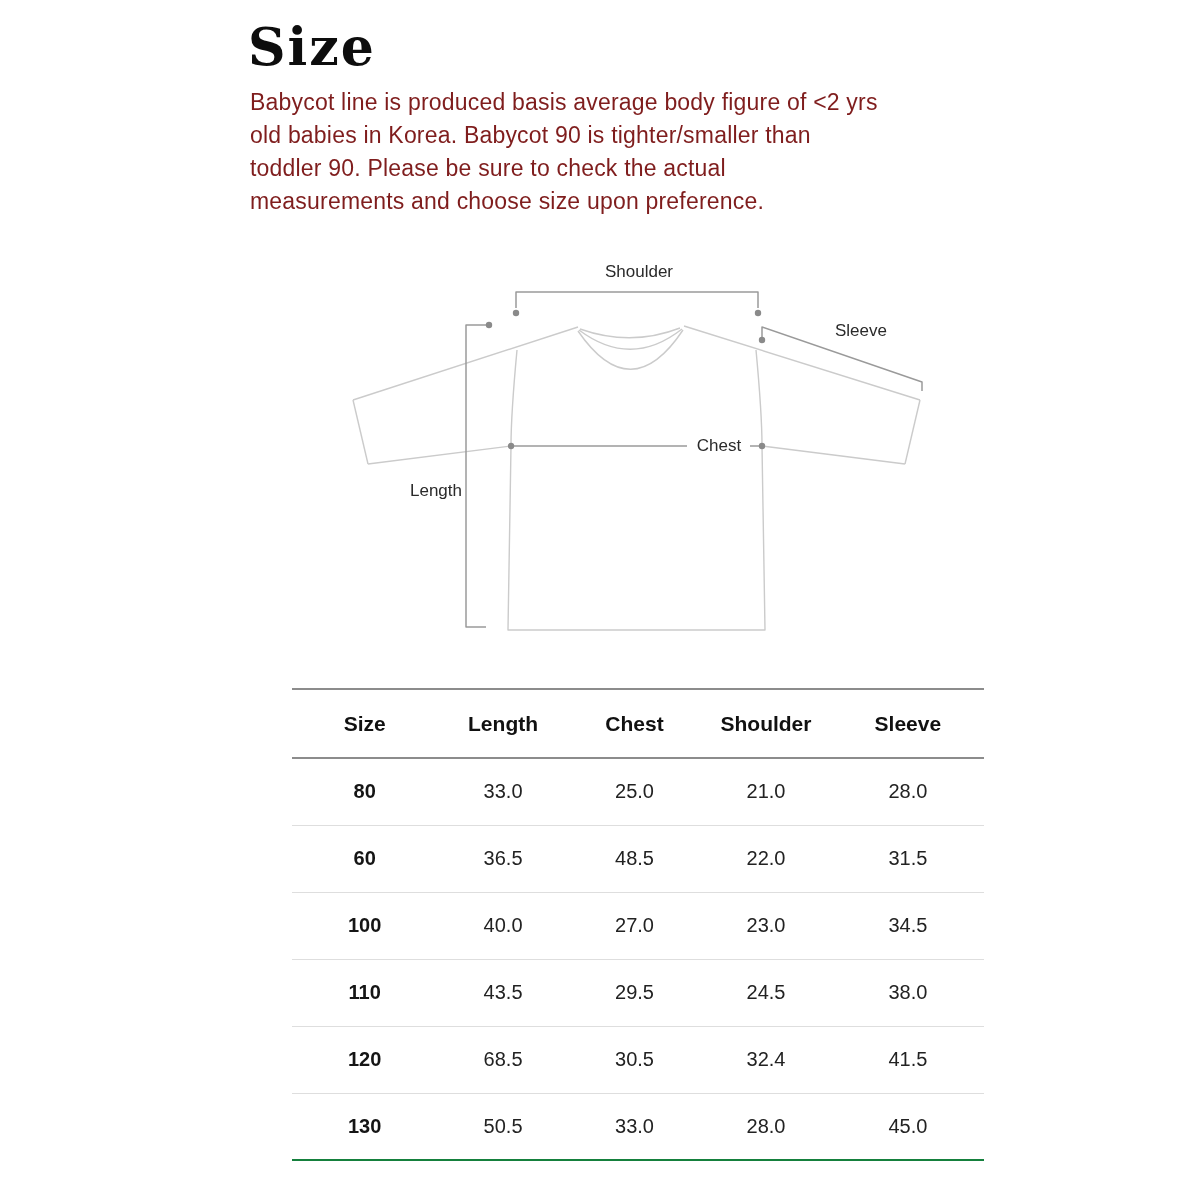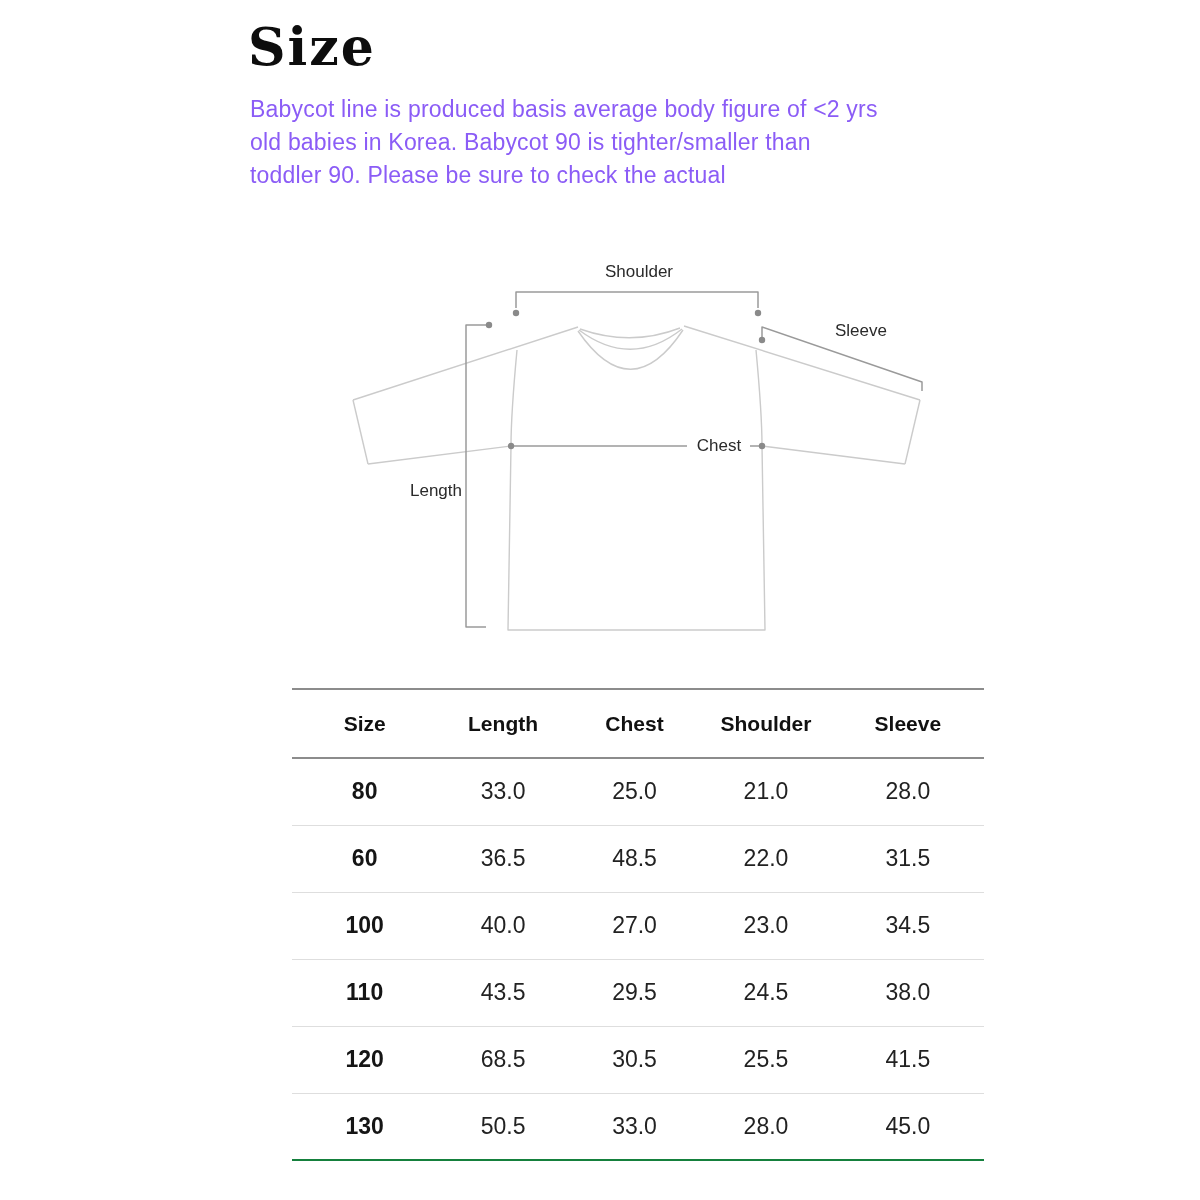--- a/index.html
+++ b/index.html
@@ -12,23 +12,23 @@
     color:#1b1b1b;
     overflow:hidden;
   }
   .page-title {
     position:absolute; left:248px; top:16px;
     font-family:"DejaVu Serif", serif;
     font-weight:700; font-size:52px; letter-spacing:2px;
     color:#0d0d0d;
   }
   .description {
-    position:absolute; left:250px; top:93px;
+    position:absolute; left:250px; top:86px;
     font-size:23px; line-height:33px; letter-spacing:0.2px;
-    color:#8b5cf6; white-space:nowrap;
+    color:#7f1d1d; white-space:nowrap;
   }
   
   .diagram {
     position:absolute; left:330px; top:250px;
     width:620px; height:430px;
   }
   .diagram svg { position:absolute; left:0; top:0; }
   .dlabel {
     position:absolute; transform:translate(-50%,-50%);
     font-size:17px; color:#2a2a2a; white-space:nowrap;
@@ -42,37 +42,38 @@
     border-top:2px solid #8c8c8c;
     text-align:center;
   }
   .size-table th {
     height:69px; vertical-align:middle;
     font-size:21px; font-weight:700; color:#111111;
     border-bottom:2px solid #8c8c8c;
   }
   .size-table td {
     height:67px; vertical-align:middle;
-    font-size:23px; color:#222222;
+    font-size:20px; color:#222222;
     border-bottom:1px solid #dedede;
   }
   .size-table tbody tr:last-child td { border-bottom:2px solid #15803d; }
   .size-table td.size-col { font-weight:700; color:#151515; }
 </style>
 </head>
 <body>
 
 <div class="page">
 
   <h2 class="page-title">Size</h2>
 
   <div class="description">
     <div>Babycot line is produced basis average body figure of &lt;2 yrs</div>
     <div>old babies in Korea. Babycot 90 is tighter/smaller than</div>
     <div>toddler 90. Please be sure to check the actual</div>
+    <div>measurements and choose size upon preference.</div>
   </div>
 
   <div class="diagram">
     <svg width="620" height="430" viewBox="0 0 620 430">
 
       <g stroke="#cbcbcb" stroke-width="1.4" fill="none" stroke-linejoin="round">
         <path d="M 248,77 L 23,150"></path>
         <path d="M 23,150 L 38,214"></path>
         <path d="M 38,214 L 181,196"></path>
         <path d="M 187,100 C 184,132 181,164 181,196"></path>
@@ -152,21 +153,21 @@
         <td class="size-col">110</td>
         <td>43.5</td>
         <td>29.5</td>
         <td>24.5</td>
         <td>38.0</td>
       </tr>
       <tr>
         <td class="size-col">120</td>
         <td>68.5</td>
         <td>30.5</td>
-        <td>25.5</td>
+        <td>32.4</td>
         <td>41.5</td>
       </tr>
       <tr>
         <td class="size-col">130</td>
         <td>50.5</td>
         <td>33.0</td>
         <td>28.0</td>
         <td>45.0</td>
       </tr>
     </tbody>

